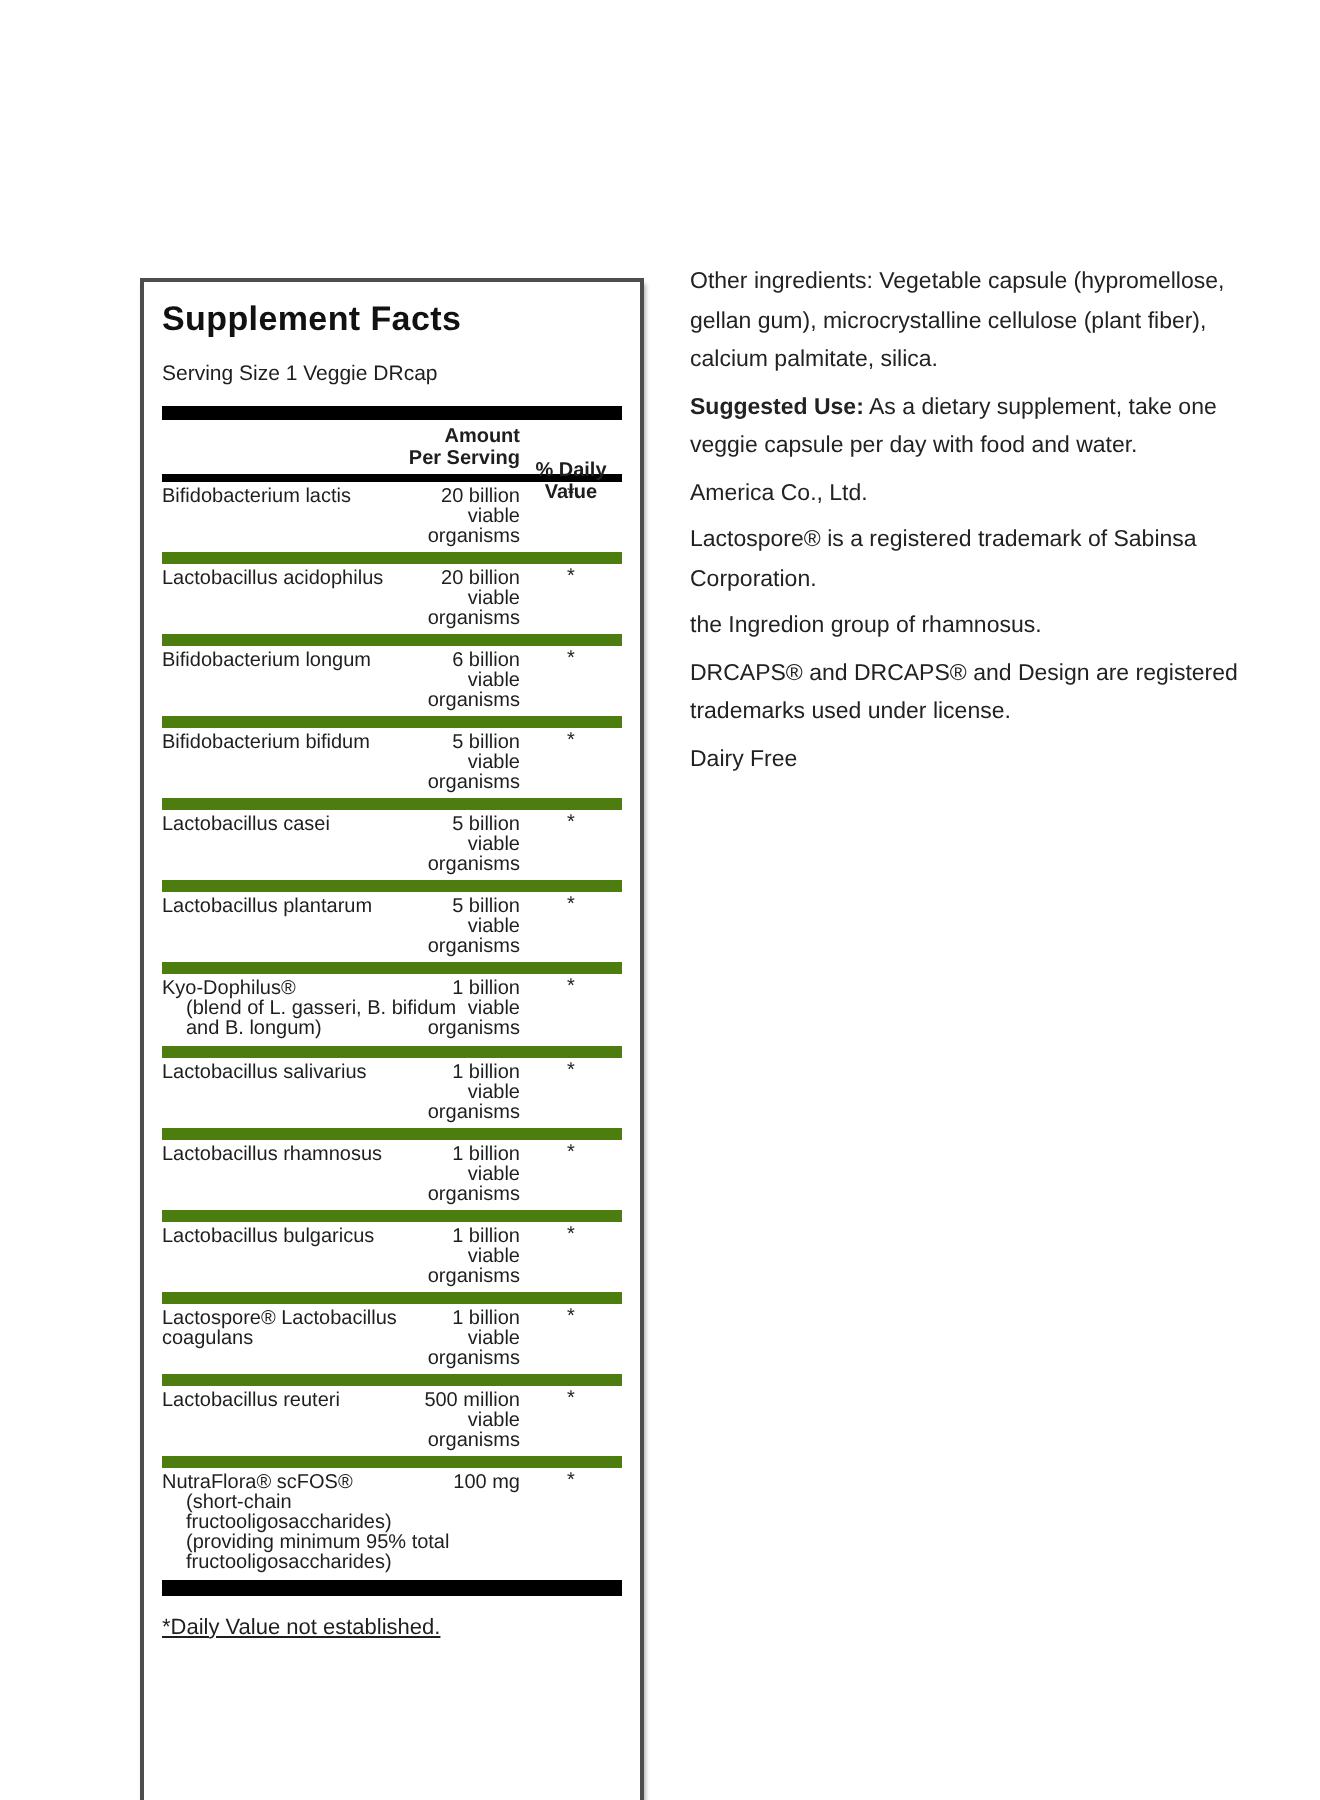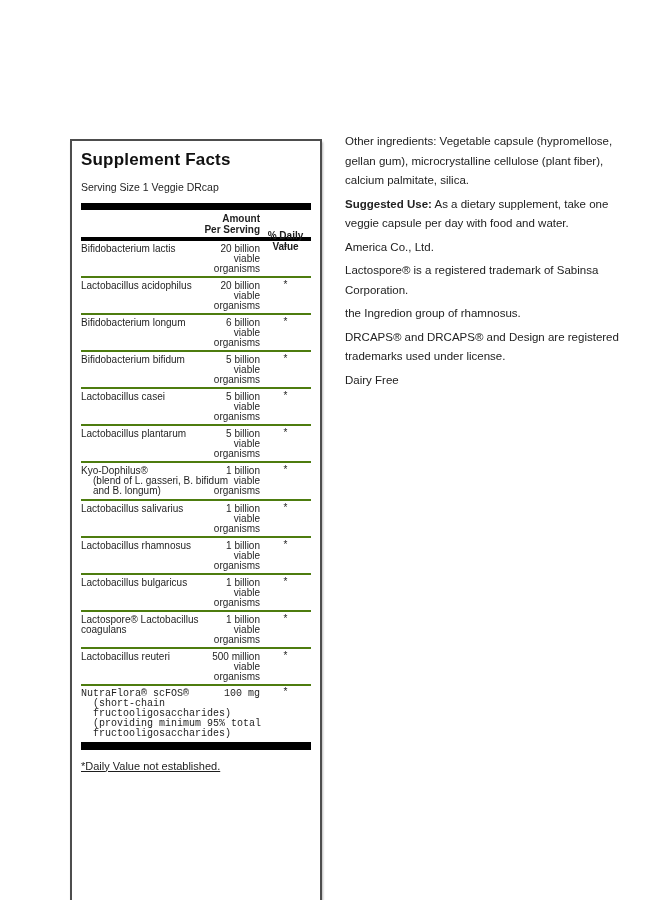--- a/index.html
+++ b/index.html
@@ -56,27 +56,27 @@
     text-align: right; white-space: pre-line;
   }
   .table-header .dv-h {
     position: absolute; right: 0; top: 20px;
     width: 51px; text-align: center; white-space: pre-line;
   }
 
   .rows { }
   .row {
     position: relative;
-    border-bottom: 2px solid #4d7c0f;
+    border-bottom: 6px solid #4d7c0f;
     padding: 3px 0 2px 0;
     min-height: 30px;
     font-size: 10px;
     line-height: 10.2px;
   }
-  .row:last-child { border-bottom: none; font-family: Liberation Mono, monospace; }
+  .row:last-child { border-bottom: none; }
   .row .name-block { width: 172px; }
   .row .name-line   { white-space: nowrap; }
   .row .indent-line { padding-left: 12px; white-space: nowrap; }
   .row .amount {
     position: absolute; right: 51px; top: 3px;
     width: 95px; text-align: right;
   }
   .row .dv {
     position: absolute; right: 0; top: 2px;
     width: 51px; text-align: center;

